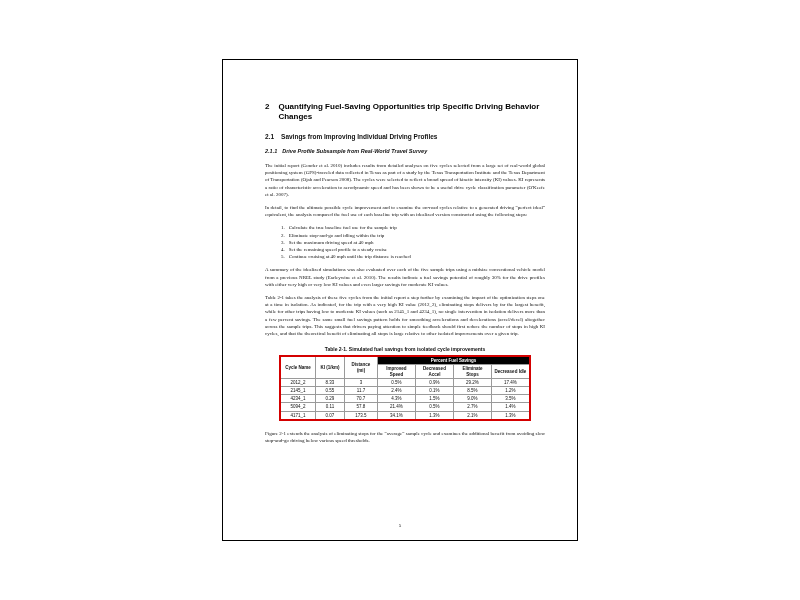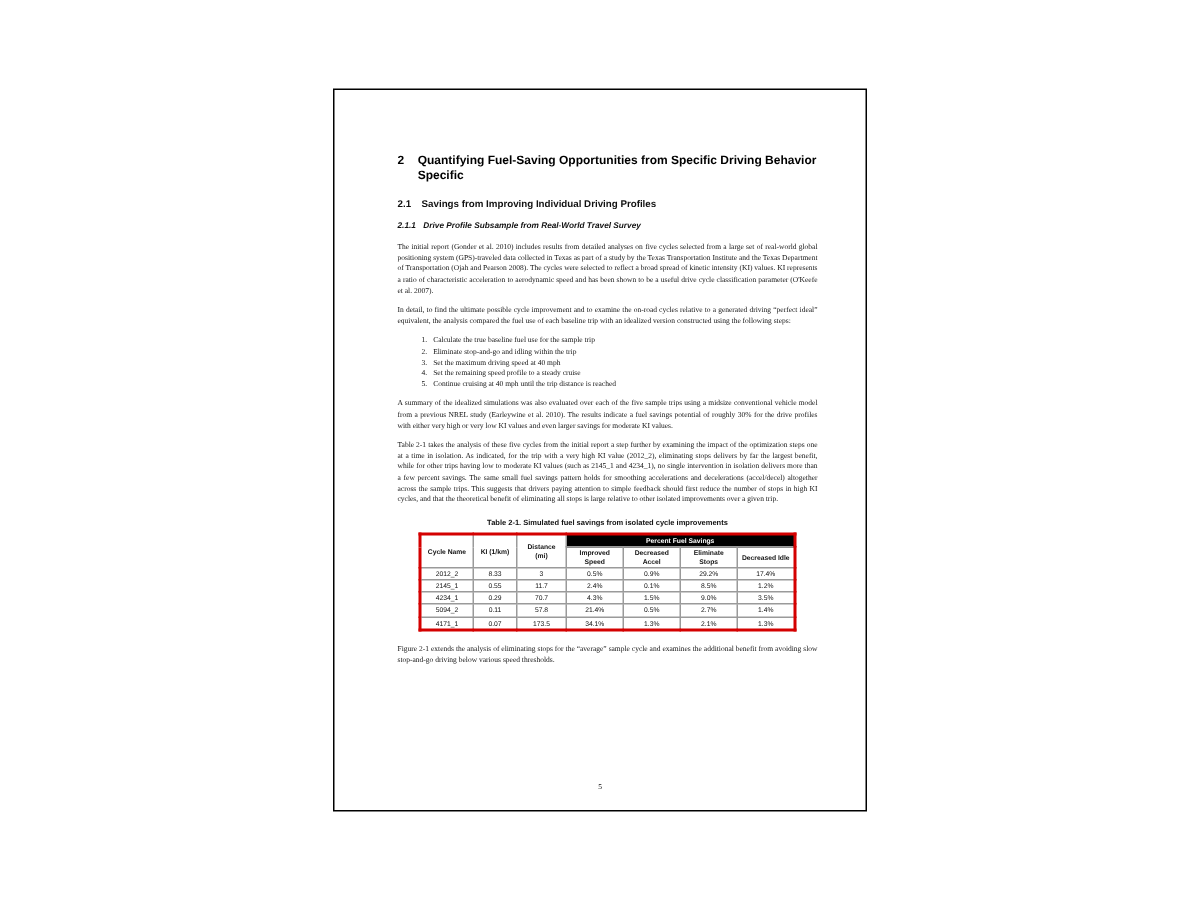--- a/index.html
+++ b/index.html
@@ -59,21 +59,21 @@
   }
 </style>
 </head>
 <body>
 
 <div class="page">
   <div class="content">
 
     <div class="h1">
       <span>2</span>
-      <span>Quantifying Fuel-Saving Opportunities from Specific Driving Behavior Specific</span>
+      <span>Quantifying Fuel-Saving Opportunities trip Specific Driving Behavior Changes</span>
     </div>
 
     <div class="h2">
       <span>2.1</span>
       <span>Savings from Improving Individual Driving Profiles</span>
     </div>
 
     <div class="h3">
       <span>2.1.1</span>
       <span>Drive Profile Subsample from Real-World Travel Survey</span>

